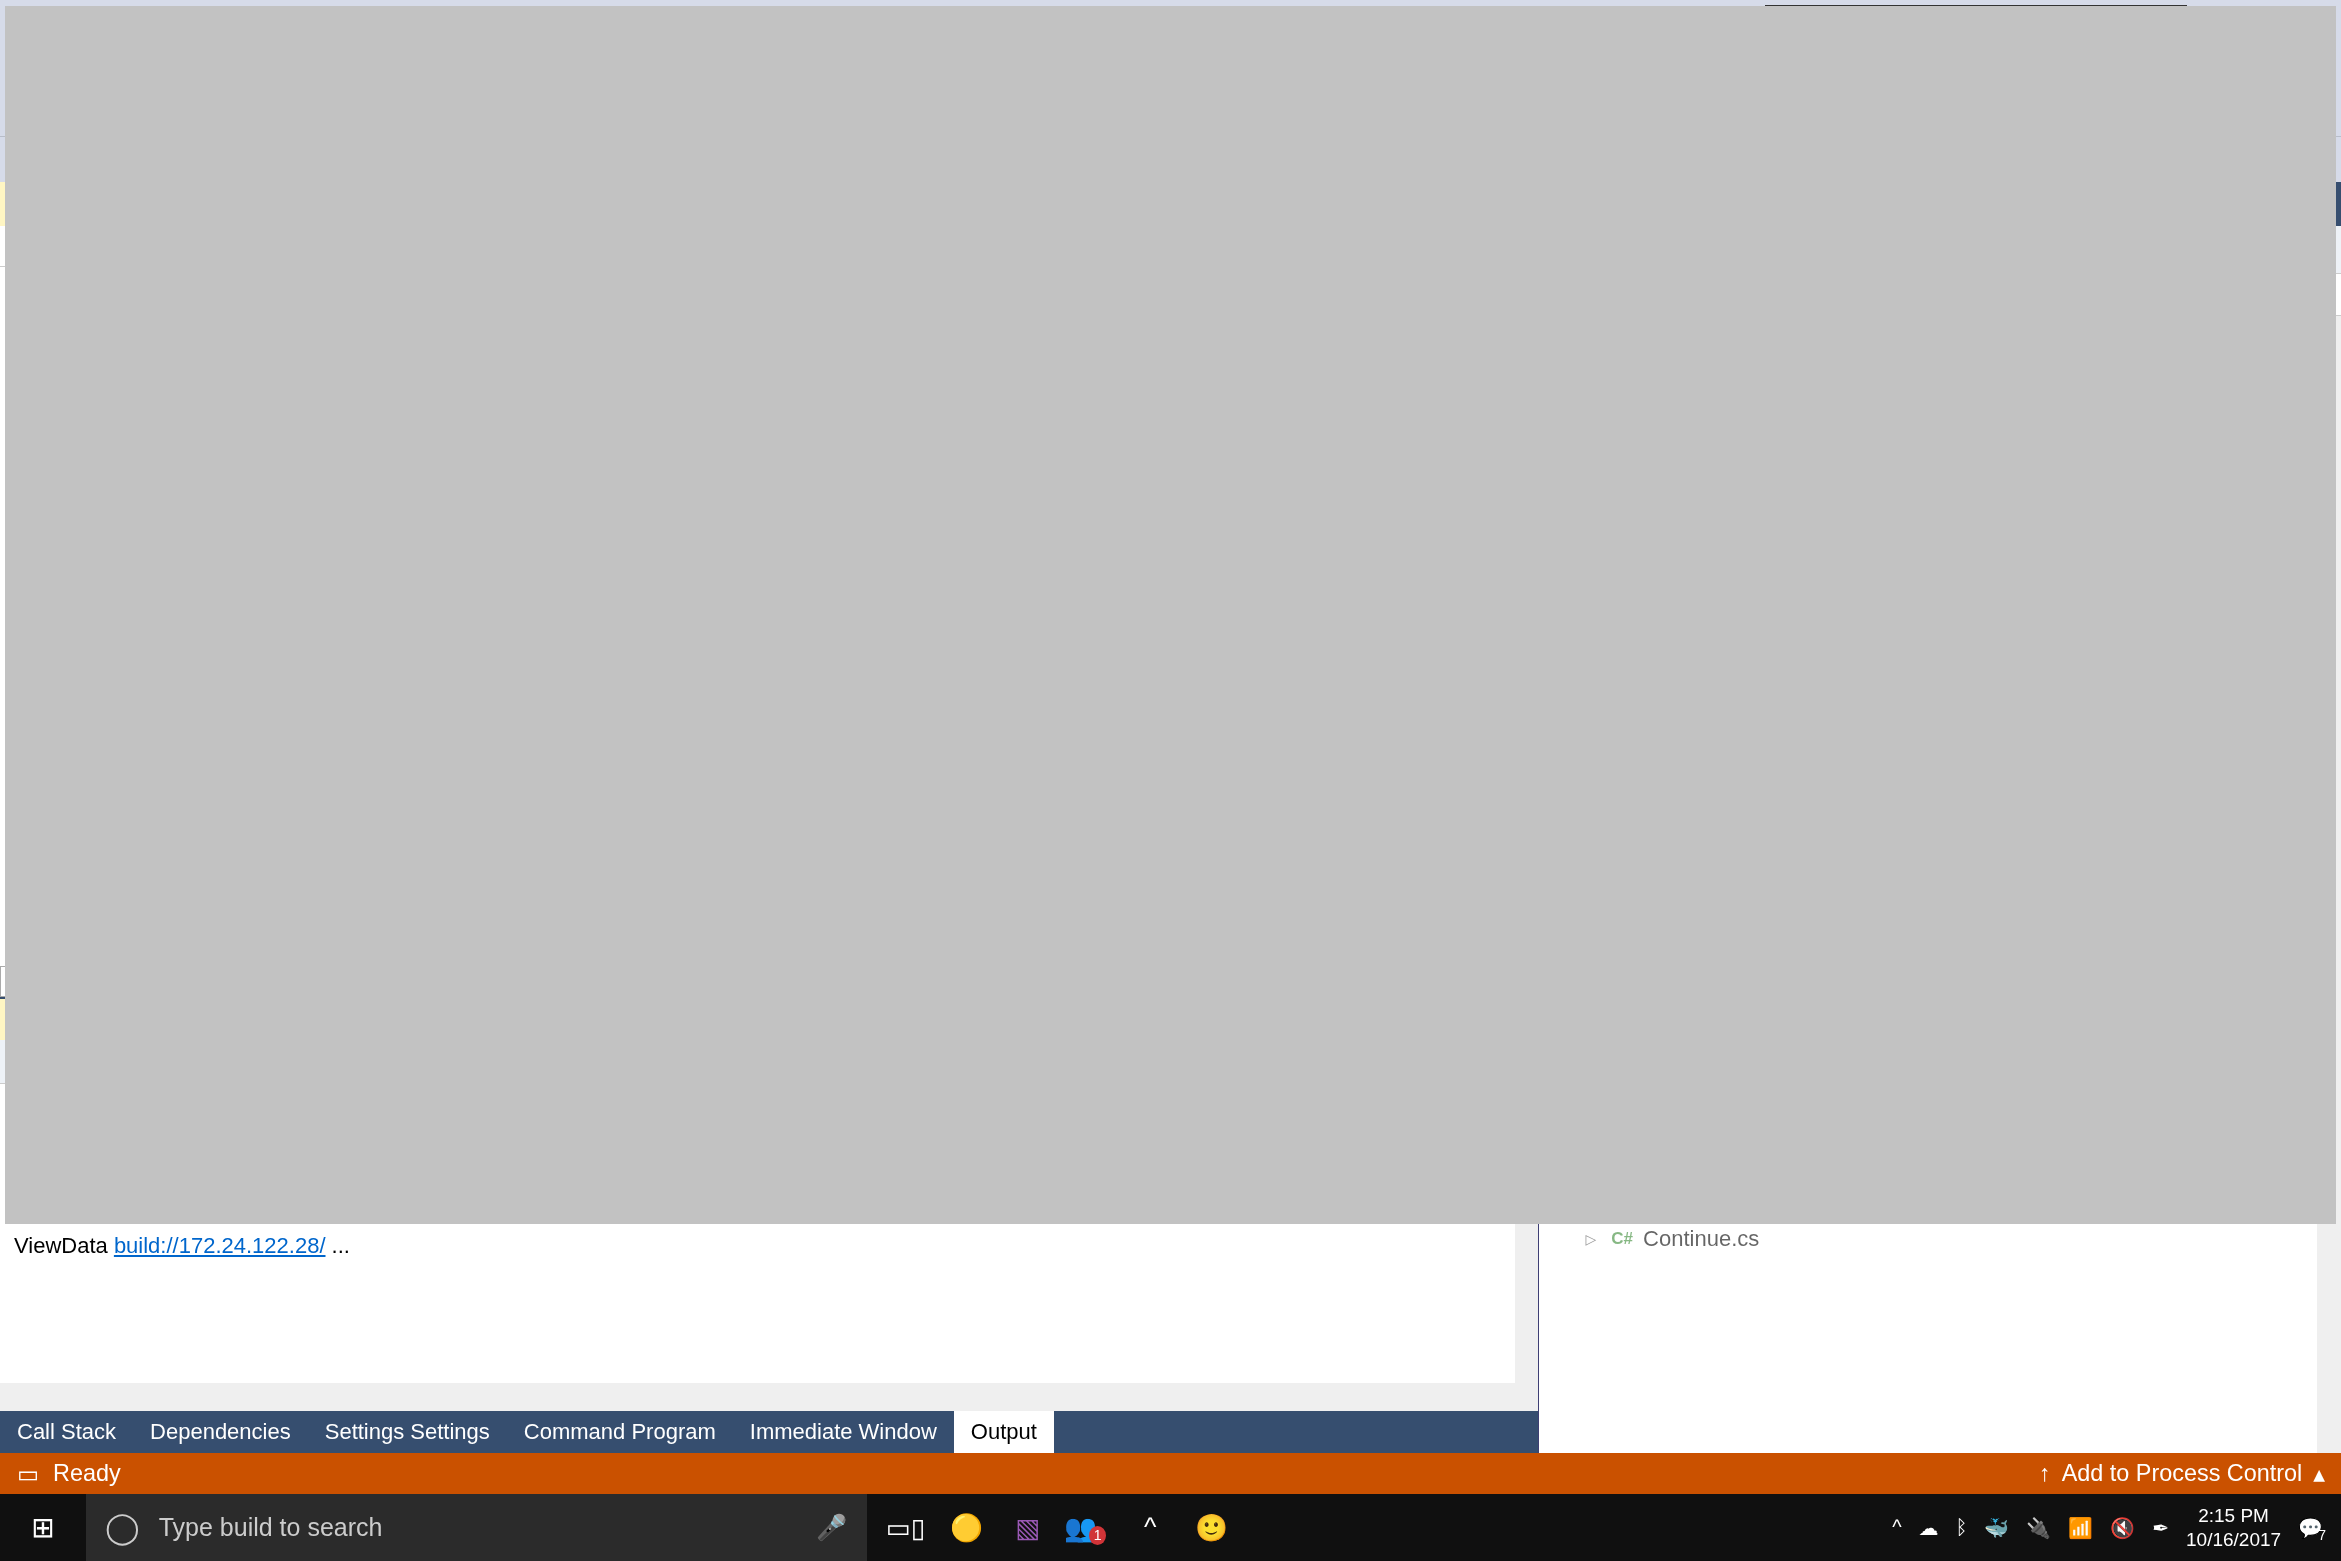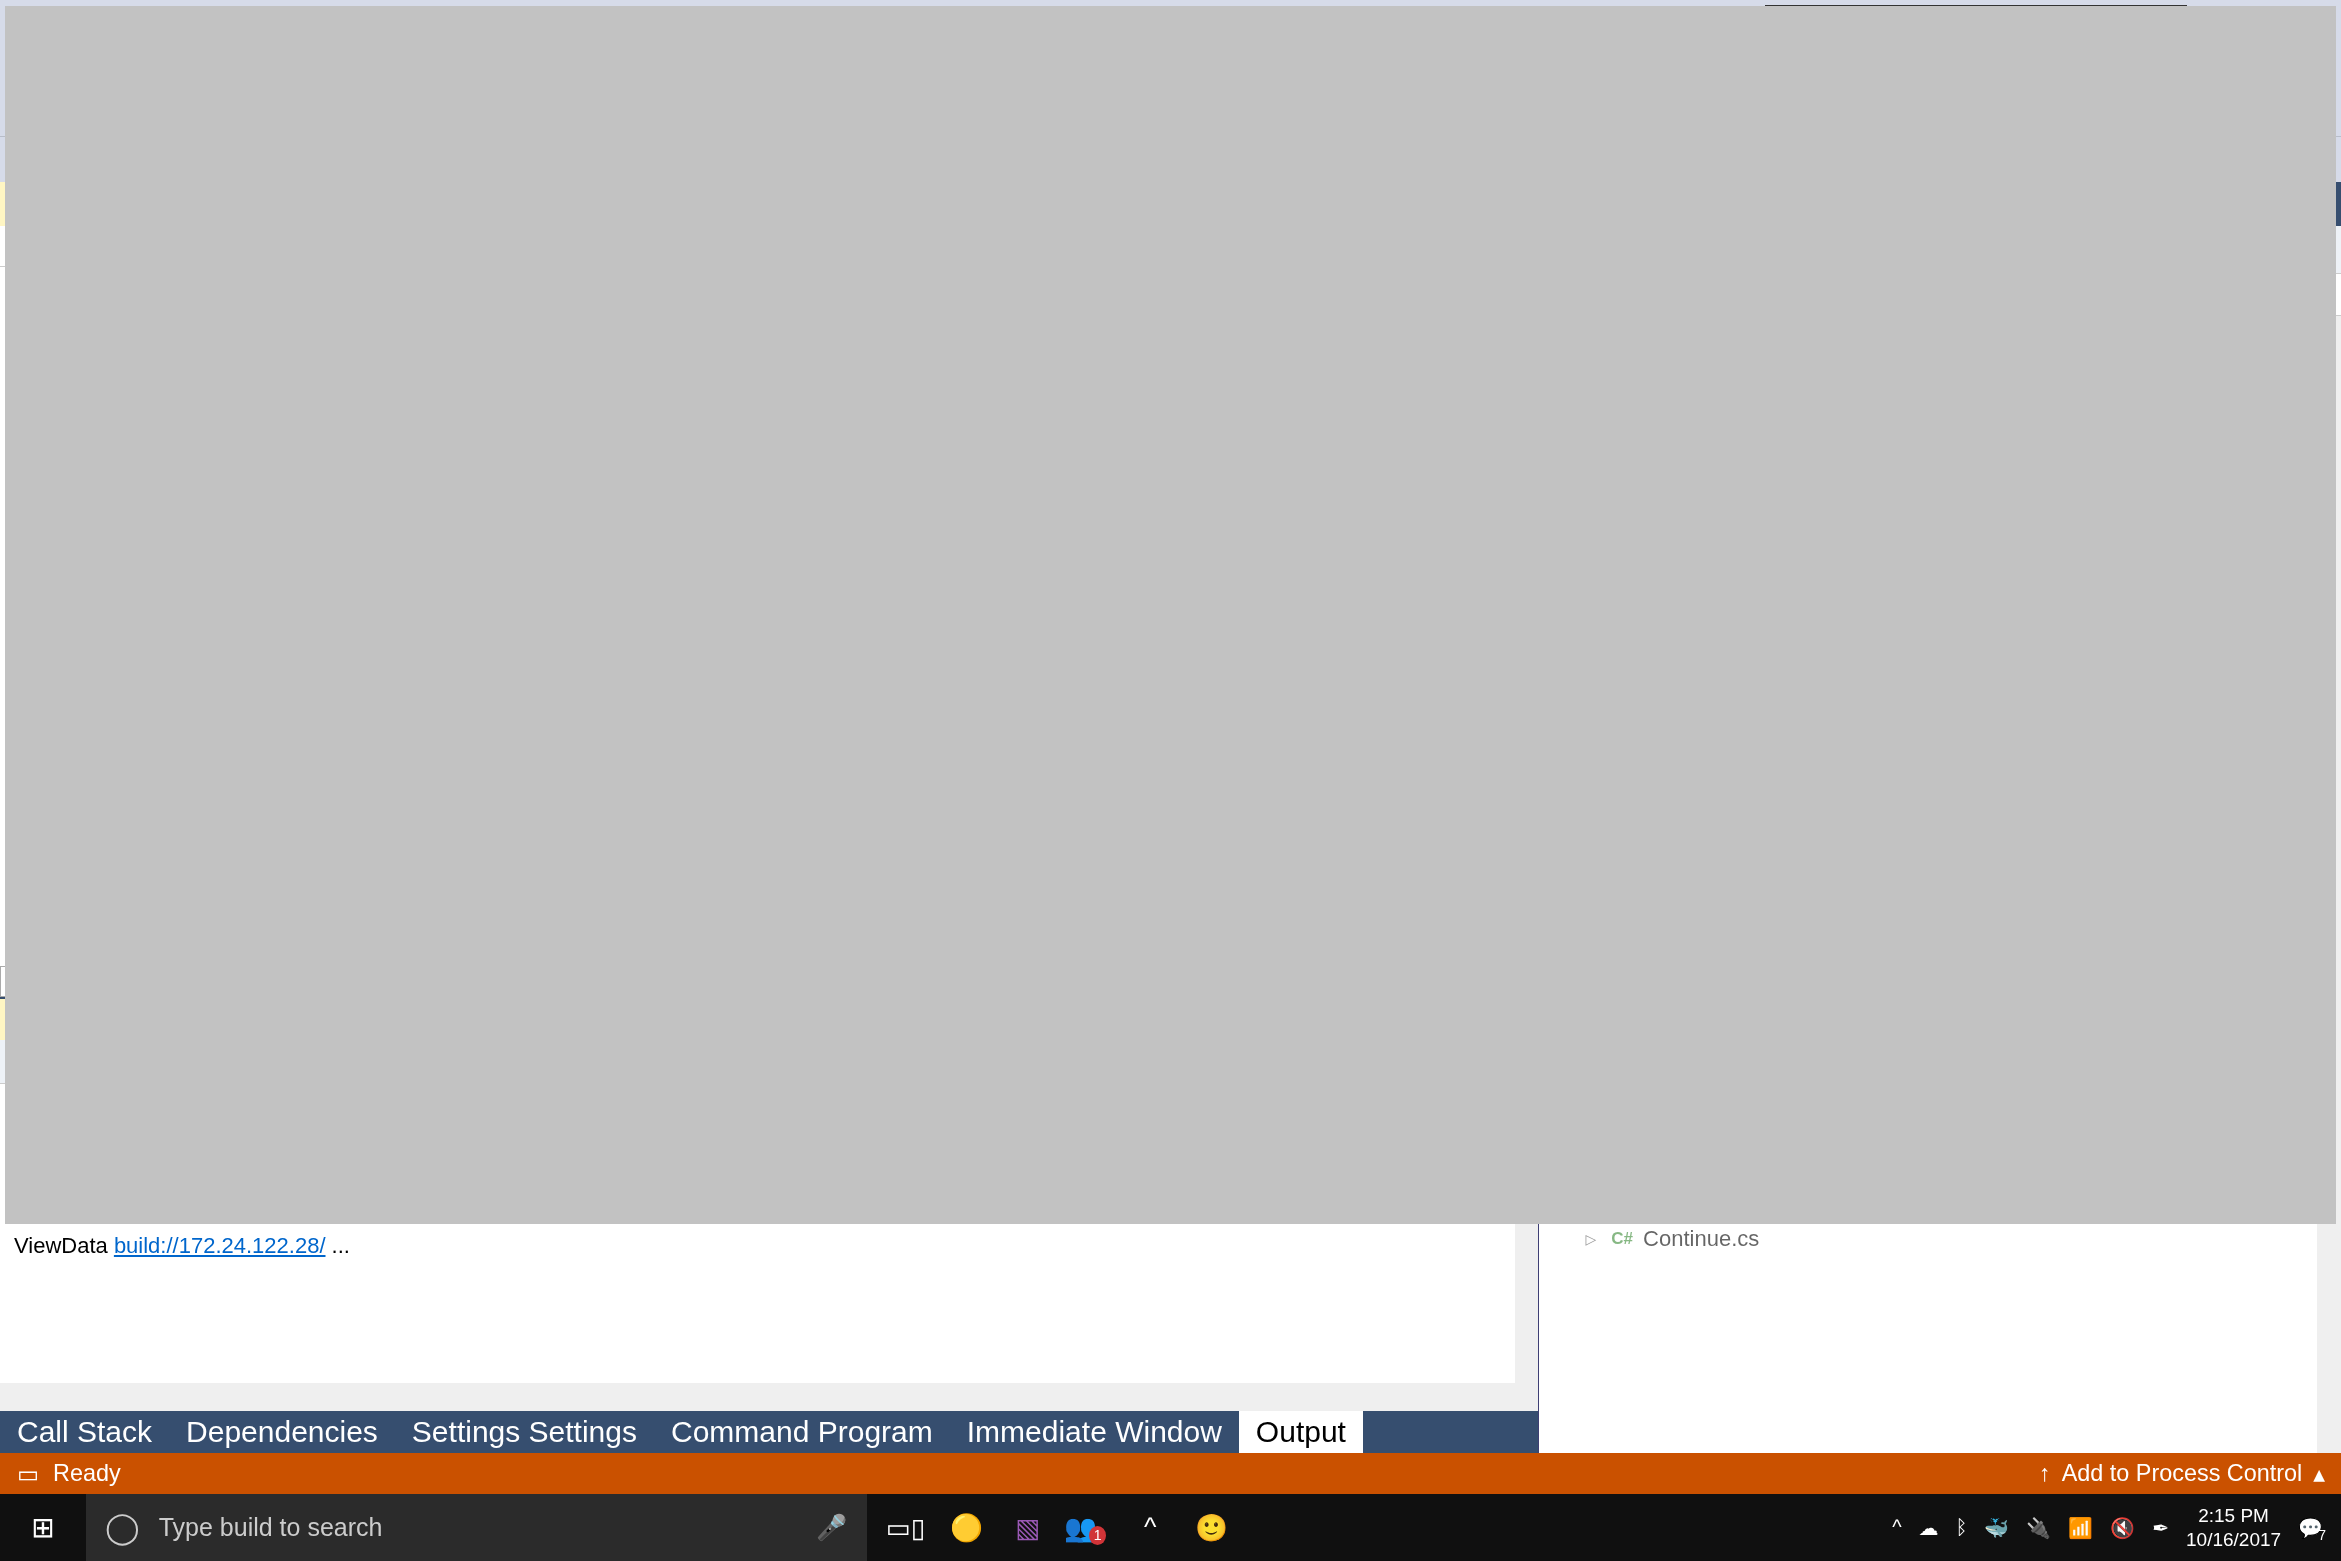--- a/index.html
+++ b/index.html
@@ -87,21 +87,21 @@
 .output-title { height: 41px; background: #fff6c3; display: flex; align-items: center; padding: 0 14px; font-size: 23.4px; }
 .output-title .ctrls { margin-left: auto; display: flex; gap: 14px; font-size: 17px; }
 .output-toolbar { height: 44px; background: #eef2f7; display: flex; align-items: center; padding: 0 14px; gap: 11px; font-size: 22px; border-bottom: 0.8px solid #ccc; }
 .out-combo { width: 656px; height: 34px; background: #fff; border: 1.6px solid #aaa; padding: 0 9.4px; display: flex; align-items: center; justify-content: space-between; }
 .output-text { flex: 1; background: #fff; font-family: Consolas, monospace; font-size: 22px; padding: 9.4px 14px; line-height: 34px; overflow: hidden; white-space: pre; position: relative; }
 .output-text a { color: #0066cc; text-decoration: underline; }
 .output-hscroll { height: 28px; background: #efefef; }
 
 
 .tool-tabs { height: 42px; background: #364e6f; display: flex; align-items: stretch; }
-.tool-tab { padding: 4px 17px; display: flex; align-items: center; color: #fff; font-size: 30px; }
+.tool-tab { padding: 4px 17px; display: flex; align-items: center; color: #fff; font-size: 22px; }
 .tool-tab.active { background: #fff; color: #000; }
 
 
 .panel-title { height: 44px; background: #364e6f; color: #fff; display: flex; align-items: center; padding: 0 15.6px; font-size: 23.4px; }
 .panel-title .ctrls { margin-left: auto; display: flex; gap: 14px; font-size: 17px; }
 .sln-toolbar { height: 48px; background: #eef2f7; display: flex; align-items: center; gap: 6.2px; padding: 0 9.4px; border-bottom: 0.8px solid #ccc; }
 .sln-btn { width: 34px; height: 34px; display: flex; align-items: center; justify-content: center; font-size: 20px; }
 .sln-search { height: 42px; background: #fff; border-bottom: 0.8px solid #ccc; display: flex; align-items: center; padding: 0 11px; color: #8a8a8a; font-size: 22px; }
 .sln-search .mag { margin-left: auto; }
 .sln-tree { flex: 1; background: #fff; overflow: hidden; font-size: 22px; }

